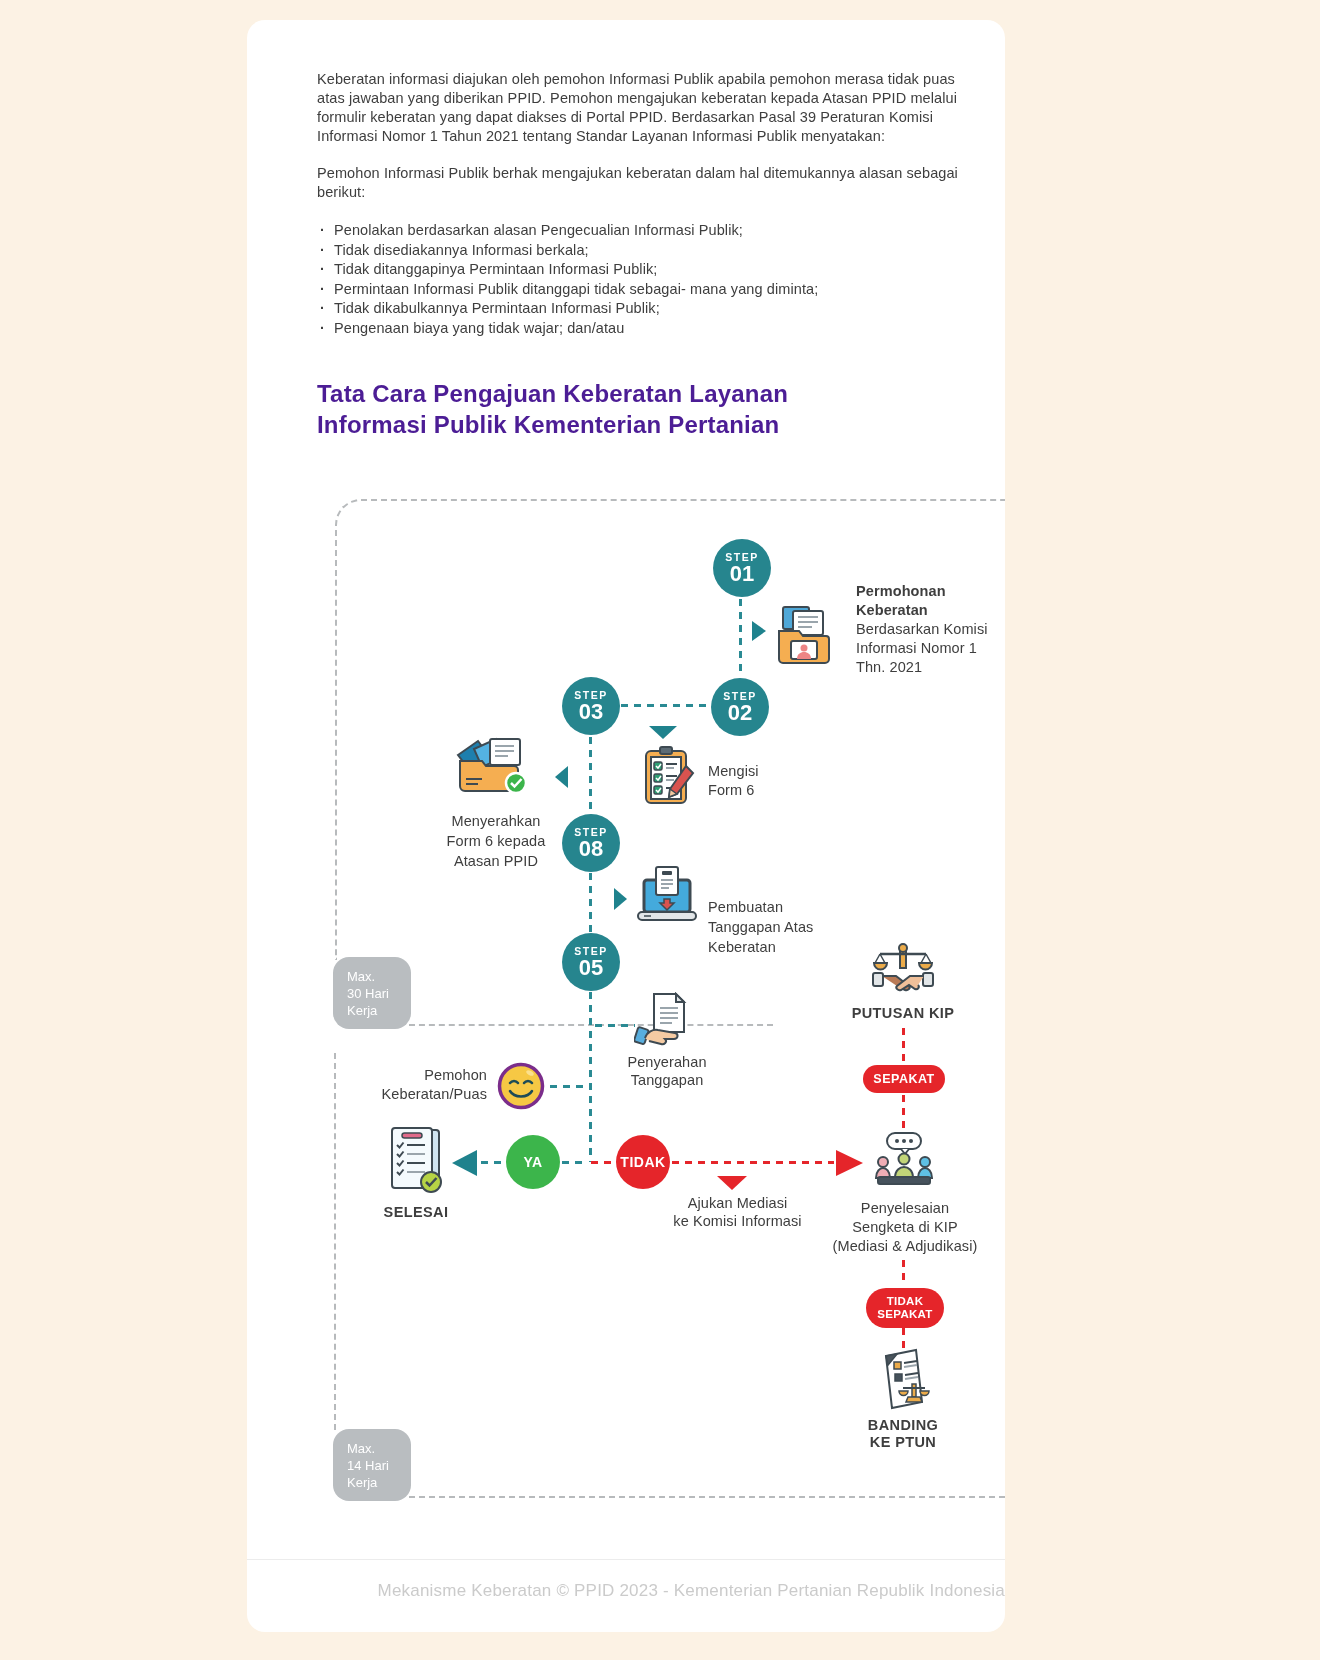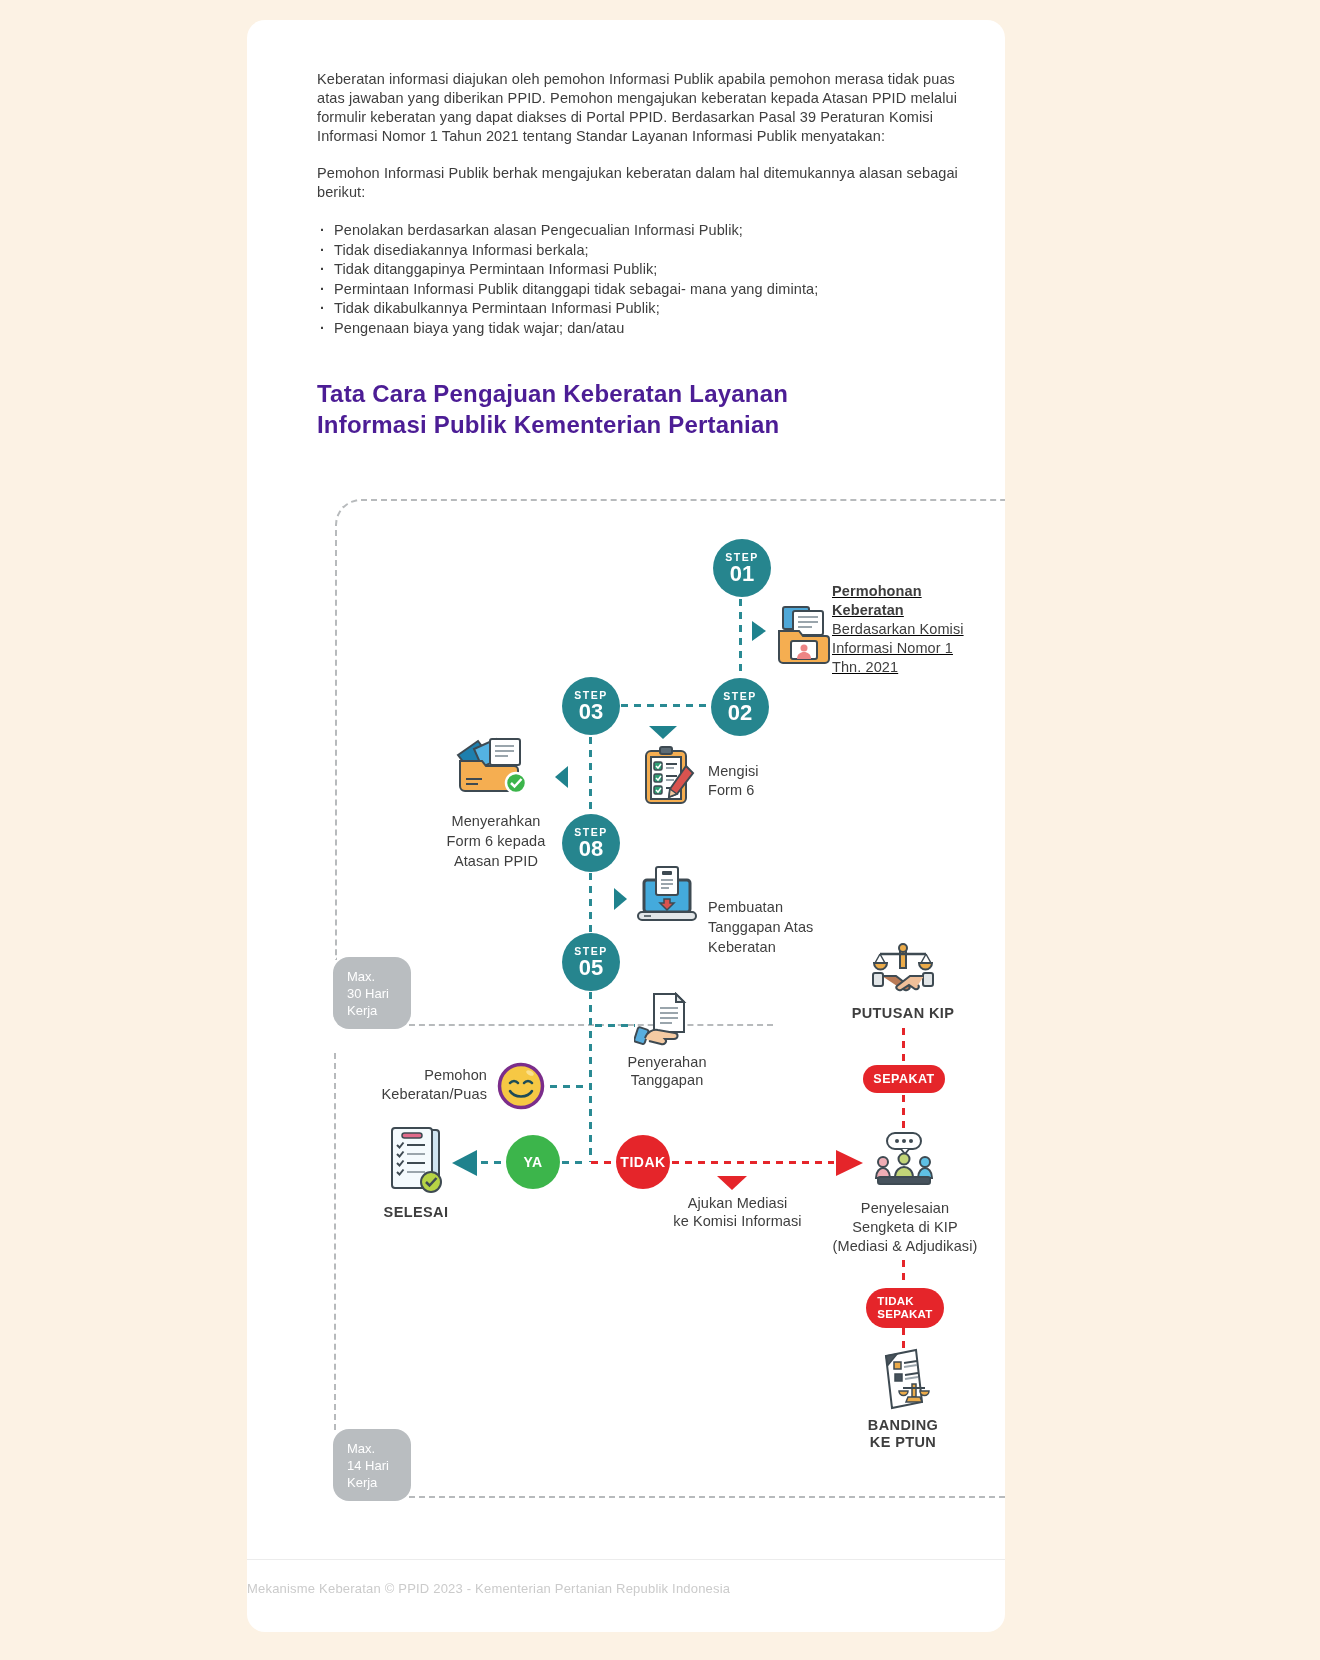--- a/index.html
+++ b/index.html
@@ -21,28 +21,28 @@
   .dash-h.red{background:repeating-linear-gradient(90deg,#E5252A 0 7px,transparent 7px 13px);}
   .dash-v.red{background:repeating-linear-gradient(180deg,#E5252A 0 7px,transparent 7px 13px);}
   .tri{width:0;height:0;}
   .lbl{font-size:14.5px;line-height:19px;color:#3E3E3E;white-space:pre-line;letter-spacing:.1px;}
   .lbl.b{font-weight:700;}
   .lbl.center{text-align:center;}
   .lbl.right{text-align:right;}
   .decision{border-radius:50%;color:#fff;font-weight:700;display:flex;align-items:center;justify-content:center;
             font-size:14px;letter-spacing:.5px;}
   .pill{background:#E5252A;color:#fff;font-weight:700;display:flex;align-items:center;justify-content:center;
-        text-align:left;white-space:pre-line;}
+        text-align:center;white-space:pre-line;}
   .gray-badge{background:#B9BDC0;border-radius:16px;color:#fff;font-size:13px;line-height:17px;
               white-space:pre-line;padding:11px 0 0 14px;box-sizing:border-box;}
   .region1{border-top:2px dashed #B7BABC;border-left:2px dashed #B7BABC;border-top-left-radius:26px;}
   .gdash-h{border-top:2px dashed #B7BABC;height:0;}
   .gdash-v{border-left:2px dashed #B7BABC;width:0;}
   .footer-divider{height:1px;background:#ECECEC;}
-  .footer-text{font-size:13px;color:#CBCBCB;text-align:left;letter-spacing:.2px;}
+  .footer-text{font-size:17px;color:#CBCBCB;text-align:right;letter-spacing:.2px;}
 </style>
 </head>
 <body>
 
 <div class="page">
   <div class="card"></div>
 
   <p class="abs body-text" style="left:317px;top:70px;width:650px;">Keberatan informasi diajukan oleh pemohon Informasi Publik apabila pemohon merasa tidak puas atas jawaban yang diberikan PPID. Pemohon mengajukan keberatan kepada Atasan PPID melalui formulir keberatan yang dapat diakses di Portal PPID. Berdasarkan Pasal 39 Peraturan Komisi Informasi Nomor 1 Tahun 2021 tentang Standar Layanan Informasi Publik menyatakan:</p>
   <p class="abs body-text" style="left:317px;top:164px;width:650px;">Pemohon Informasi Publik berhak mengajukan keberatan dalam hal ditemukannya alasan sebagai berikut:</p>
   <ul class="abs reasons" style="left:319px;top:221px;width:655px;">
@@ -260,21 +260,21 @@
       <line x1="33" y1="27" x2="46" y2="25" stroke="#3E4A52" stroke-width="2"></line>
       <line x1="33" y1="31" x2="46" y2="29" stroke="#9AA5AC" stroke-width="2"></line>
       <rect x="40" y="36" width="4" height="13" fill="#EBAB4A" stroke="#3E4A52" stroke-width="1.5"></rect>
       <line x1="31" y1="40" x2="53" y2="40" stroke="#3E4A52" stroke-width="2"></line>
       <path d="M27 43 a4.5 4.5 0 0 0 9 0 z" fill="#EBAB4A" stroke="#3E4A52" stroke-width="1.5"></path>
       <path d="M48 43 a4.5 4.5 0 0 0 9 0 z" fill="#EBAB4A" stroke="#3E4A52" stroke-width="1.5"></path>
       <path d="M36 49 h12 l2 5 h-16 z" fill="#EBAB4A" stroke="#3E4A52" stroke-width="1.5"></path>
     </svg>
   </div>
 
-  <div class="abs" style="left:832px;top:582px;width:170px;text-decoration:underline;">
+  <div class="abs" style="left:856px;top:582px;width:170px;">
     <div class="lbl b">Permohonan
 Keberatan</div>
     <div class="lbl">Berdasarkan Komisi
 Informasi Nomor 1
 Thn. 2021</div>
   </div>
   <div class="abs lbl" style="left:708px;top:762px;">Mengisi
 Form 6</div>
   <div class="abs lbl center" style="left:428px;top:811px;width:136px;line-height:20px;">Menyerahkan
 Form 6 kepada

